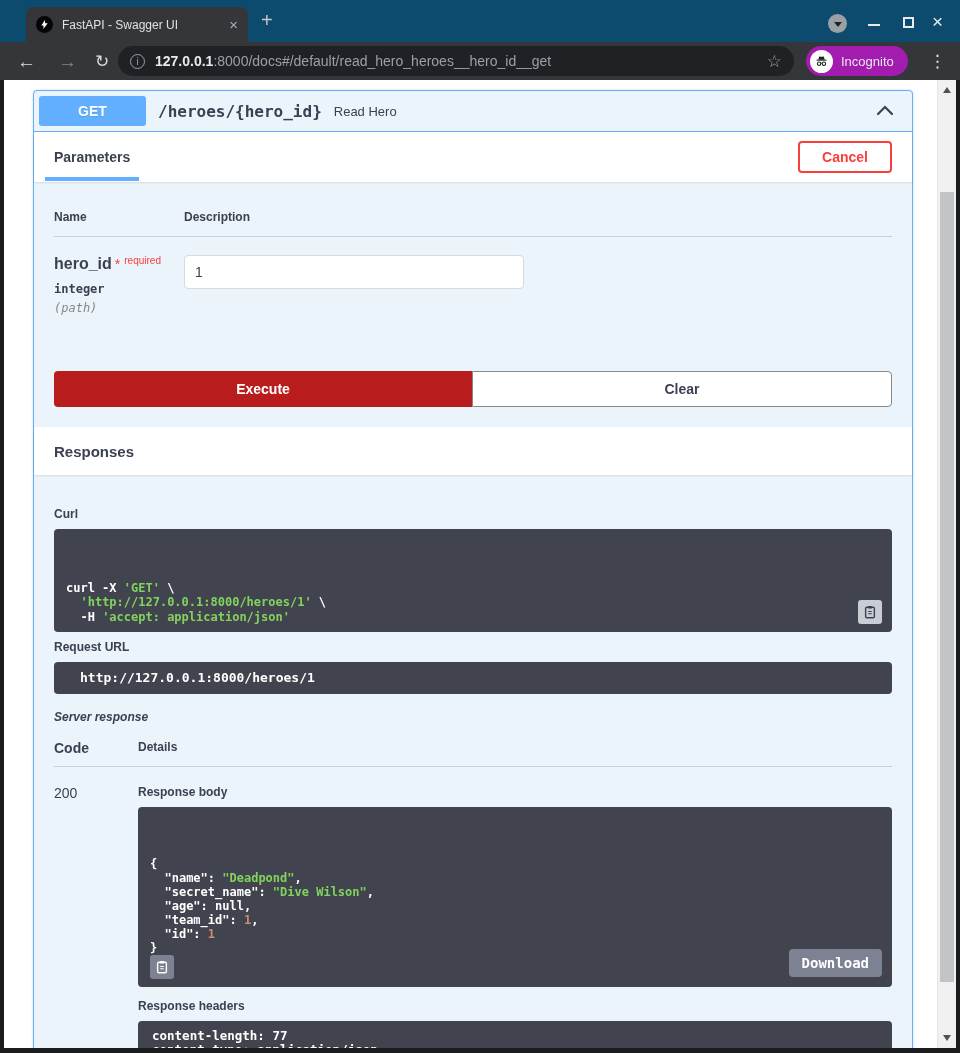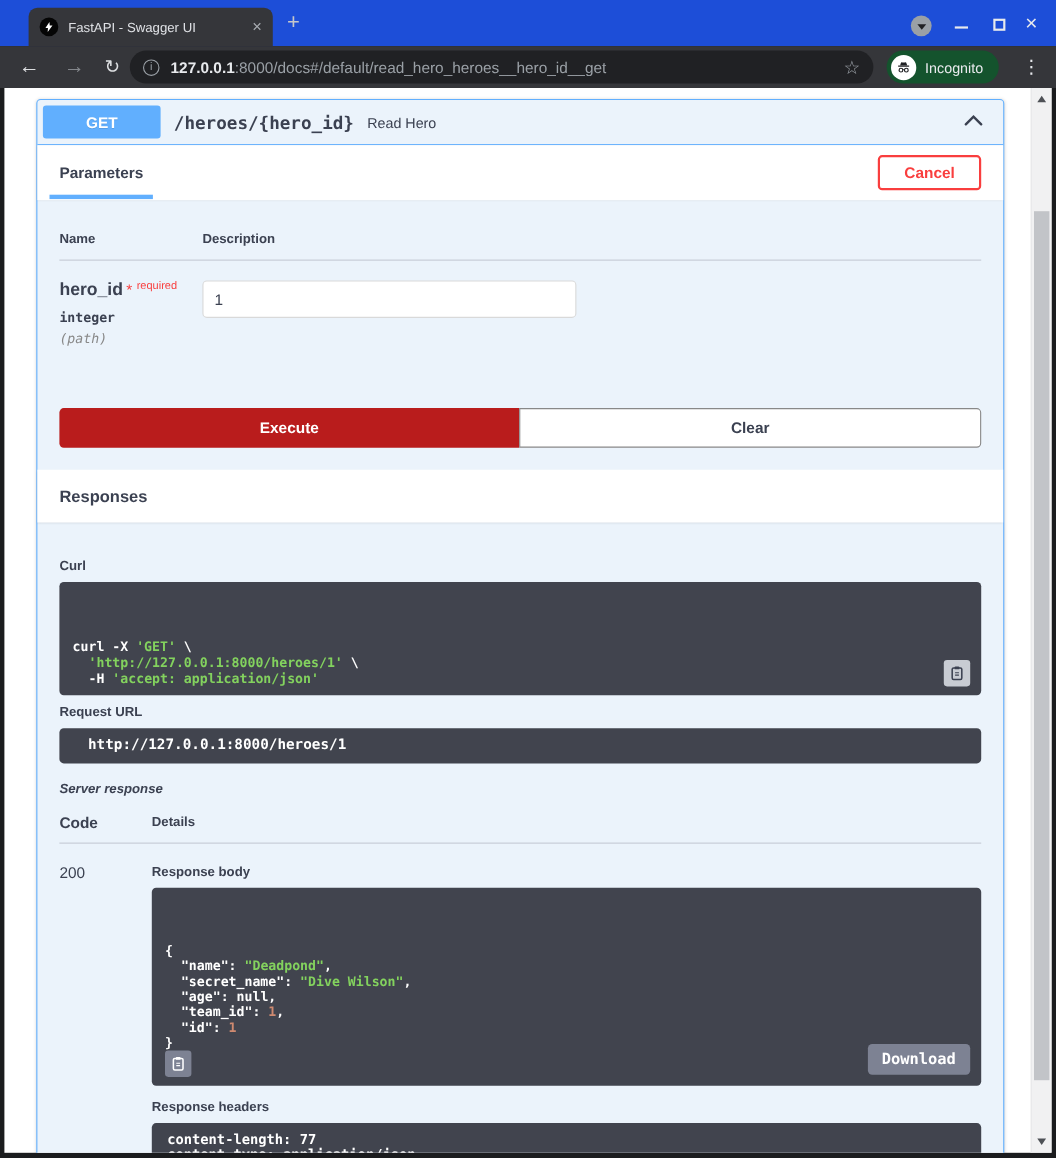--- a/index.html
+++ b/index.html
@@ -5,21 +5,21 @@
   * { box-sizing: border-box; }
   html,body { margin:0; padding:0; }
   body {
     width:960px; height:1053px; overflow:hidden;
     background:#1b1c1e;
     font-family:"Liberation Sans", sans-serif;
   }
   .win { position:relative; width:960px; height:1053px; }
 
   
-  .tabstrip { position:absolute; top:0; left:0; right:0; height:42px; background:#1d4ed8; }
+  .tabstrip { position:absolute; top:0; left:0; right:0; height:42px; background:#0c4a6e; }
   .tab { position:absolute; left:26px; top:7px; width:222px; height:35px; background:#35363a;
          border-radius:8px 8px 0 0; display:flex; align-items:center; padding:0 10px; cursor:default; }
   .favicon { width:17px; height:17px; border-radius:50%; background:#050505; display:flex;
              align-items:center; justify-content:center; margin-right:9px; flex:none; }
   .tab-title { color:#dfe1e5; font-size:12px; flex:1; white-space:nowrap; overflow:hidden; }
   .tab-close { color:#a8acb1; font-size:15px; margin-left:6px; line-height:1; }
   .newtab { position:absolute; left:261px; top:9px; color:#c5c7ca; font-size:20px; font-weight:400; }
   .tabsearch { position:absolute; left:828px; top:14px; width:19px; height:19px; background:#9aa0a6;
                border-radius:50%; display:flex; align-items:center; justify-content:center; }
   .caret-down { width:0; height:0; border-left:4px solid transparent; border-right:4px solid transparent;
@@ -33,21 +33,21 @@
   .nav-back { left:17px; color:#dcdee0; }
   .nav-fwd { left:58px; color:#84878c; }
   .nav-reload { left:95px; color:#dcdee0; font-size:17px; }
   .urlbar { position:absolute; left:118px; top:4px; width:676px; height:30px; border-radius:15px;
             background:#202124; display:flex; align-items:center; padding:0 12px; }
   .info-circle { width:15px; height:15px; border:1.5px solid #9aa0a6; border-radius:50%; color:#9aa0a6;
                  font-size:10px; font-style:normal; display:flex; align-items:center; justify-content:center; flex:none; }
   .url-text { margin-left:10px; font-size:14px; color:#9aa0a6; white-space:nowrap; overflow:hidden; flex:1; }
   .url-host { color:#e8eaed; font-weight:bold; }
   .star { color:#9aa0a6; font-size:17px; margin-left:8px; }
-  .incog { position:absolute; left:806px; top:4px; height:30px; border-radius:15px; background:#14532d;
+  .incog { position:absolute; left:806px; top:4px; height:30px; border-radius:15px; background:#a21caf;
            display:flex; align-items:center; padding:0 14px 0 4px; gap:8px; }
   .incog-circle { width:23px; height:23px; background:#fff; border-radius:50%; display:flex;
                   align-items:center; justify-content:center; }
   .incog-label { color:#e8eaed; font-size:13px; }
   .menu-dots { position:absolute; left:929px; top:50%; transform:translateY(-50%); color:#e8eaed; font-size:17px; }
 
   
   .viewport { position:absolute; top:80px; left:4px; right:4px; bottom:5px; background:#fff; overflow:hidden; }
   .page { position:absolute; top:0; left:0; right:19px; bottom:0; overflow:hidden; }
   .scrollbar { position:absolute; top:0; right:0; bottom:0; width:19px; background:#f1f1f2;

